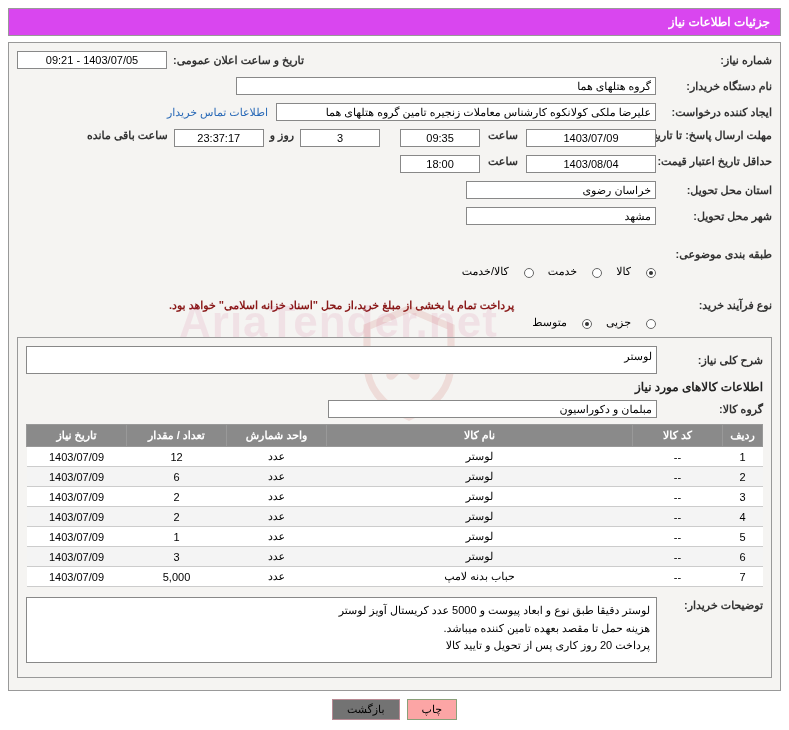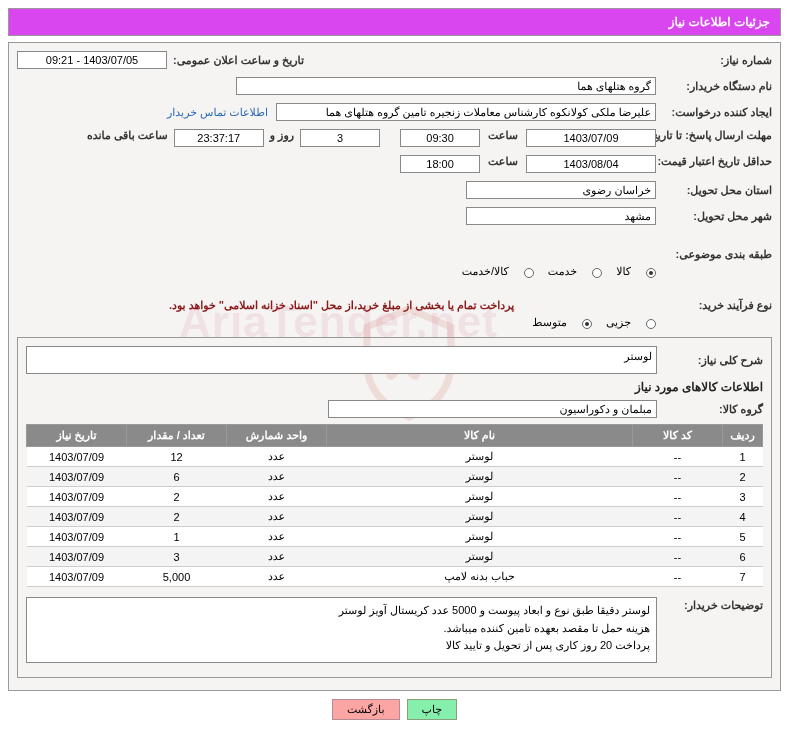--- a/index.html
+++ b/index.html
@@ -22,22 +22,22 @@
 .watermark { position: absolute; top: 254px; left: 170px; font-size: 44px; font-weight: bold; color: #be185d; opacity: 0.08; letter-spacing: 1px; pointer-events: none; }
 .watermark-shape { position: absolute; top: 260px; left: 340px; opacity: 0.12; pointer-events: none; }
 .section-title { font-weight: bold; font-size: 12px; margin: 6px 0 4px 0; color: #222; }
 table.data { width: 100%; border-collapse: collapse; font-size: 11px; margin-top: 4px; }
 table.data th { background: #8a8a8a; color: #fff; font-weight: bold; padding: 4px 2px; border: 1px solid #999; text-align: center; }
 table.data td { background: #fff; padding: 3px 4px; border-bottom: 1px solid #ccc; text-align: center; }
 table.data tr:nth-child(even) td { background: #f4f4f4; }
 .notes-box { border: 1px solid #888; background: #fff; padding: 4px 6px; line-height: 1.6; margin-top: 2px; height: 66px; overflow-y: scroll; }
 .btn-row { text-align: center; margin-top: 8px; }
 .btn { display: inline-block; padding: 3px 14px; border: 1px solid #7a7a7a; background: #e8e8e8; font-family: inherit; font-size: 11px; cursor: pointer; margin: 0 2px; }
-.btn.print { background: #86efac; border-color: #8aa07a; }
-.btn.back { background: #fca5a5; border-color: #b88a94; }
+.btn.print { background: #fca5a5; border-color: #8aa07a; }
+.btn.back { background: #737373; border-color: #b88a94; }
 .spacer { flex: 1; }
 .w80 { width: 80px; } .w90 { width: 90px; } .w130 { width: 130px; } .w150 { width: 150px; } .w190 { width: 190px; } .w280 { width: 329px; } .wfull { flex: 1; }
 </style>
 </head>
 <body>
 
 <div class="outer">
   <div class="header-bar">جزئیات اطلاعات نیاز</div>
 
   <div class="main-box">
@@ -63,21 +63,21 @@
     <div class="row">
       <span class="lbl" style="width:110px">ایجاد کننده درخواست:</span>
       <span class="fld" style="width:380px">علیرضا ملکی کولانکوه کارشناس معاملات زنجیره تامین گروه هتلهای هما</span>
       <span class="link" style="margin-right:8px">اطلاعات تماس خریدار</span>
     </div>
 
     <div class="row multiline">
       <span class="lbl" style="width:110px">مهلت ارسال پاسخ: تا تاریخ:</span>
       <span class="fld w130 center">1403/07/09</span>
       <span class="lbl" style="margin:0 8px">ساعت</span>
-      <span class="fld w80 center">09:30</span>
+      <span class="fld w80 center">09:35</span>
       <span style="width:20px"></span>
       <span class="fld w80 center">3</span>
       <span class="lbl" style="margin:0 6px">روز و</span>
       <span class="fld w90 center">23:37:17</span>
       <span class="lbl" style="margin-right:6px">ساعت باقی مانده</span>
     </div>
 
     <div class="row multiline">
       <span class="lbl" style="width:110px">حداقل تاریخ اعتبار قیمت: تا تاریخ:</span>
       <span class="fld w130 center">1403/08/04</span>

